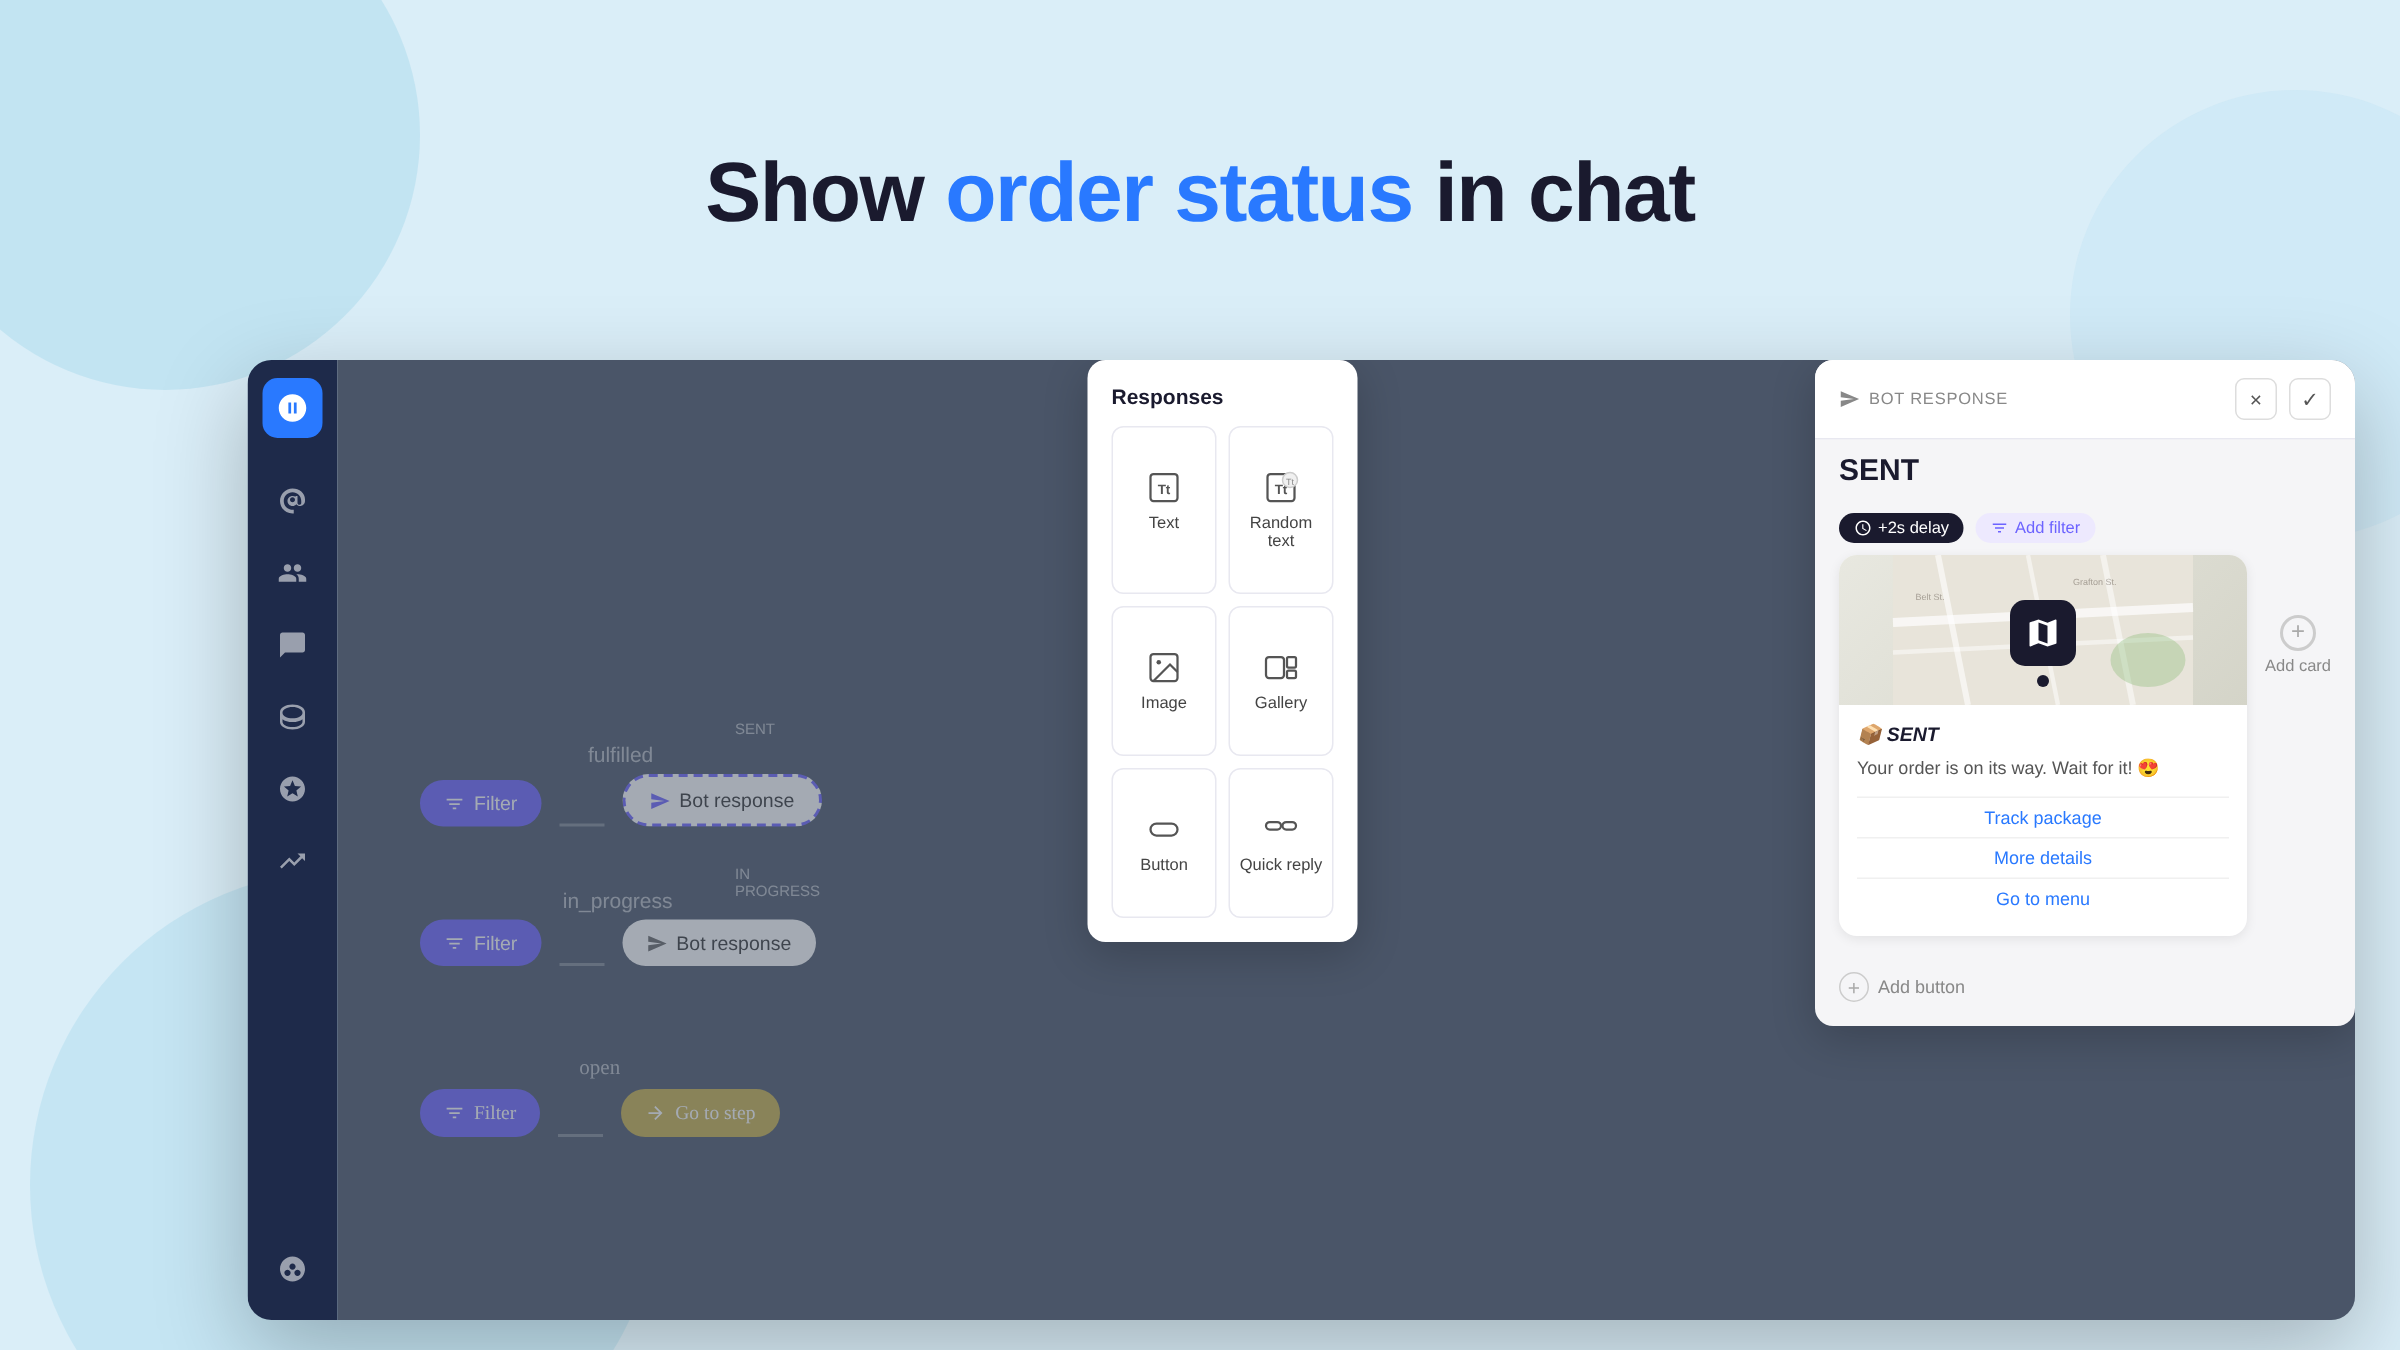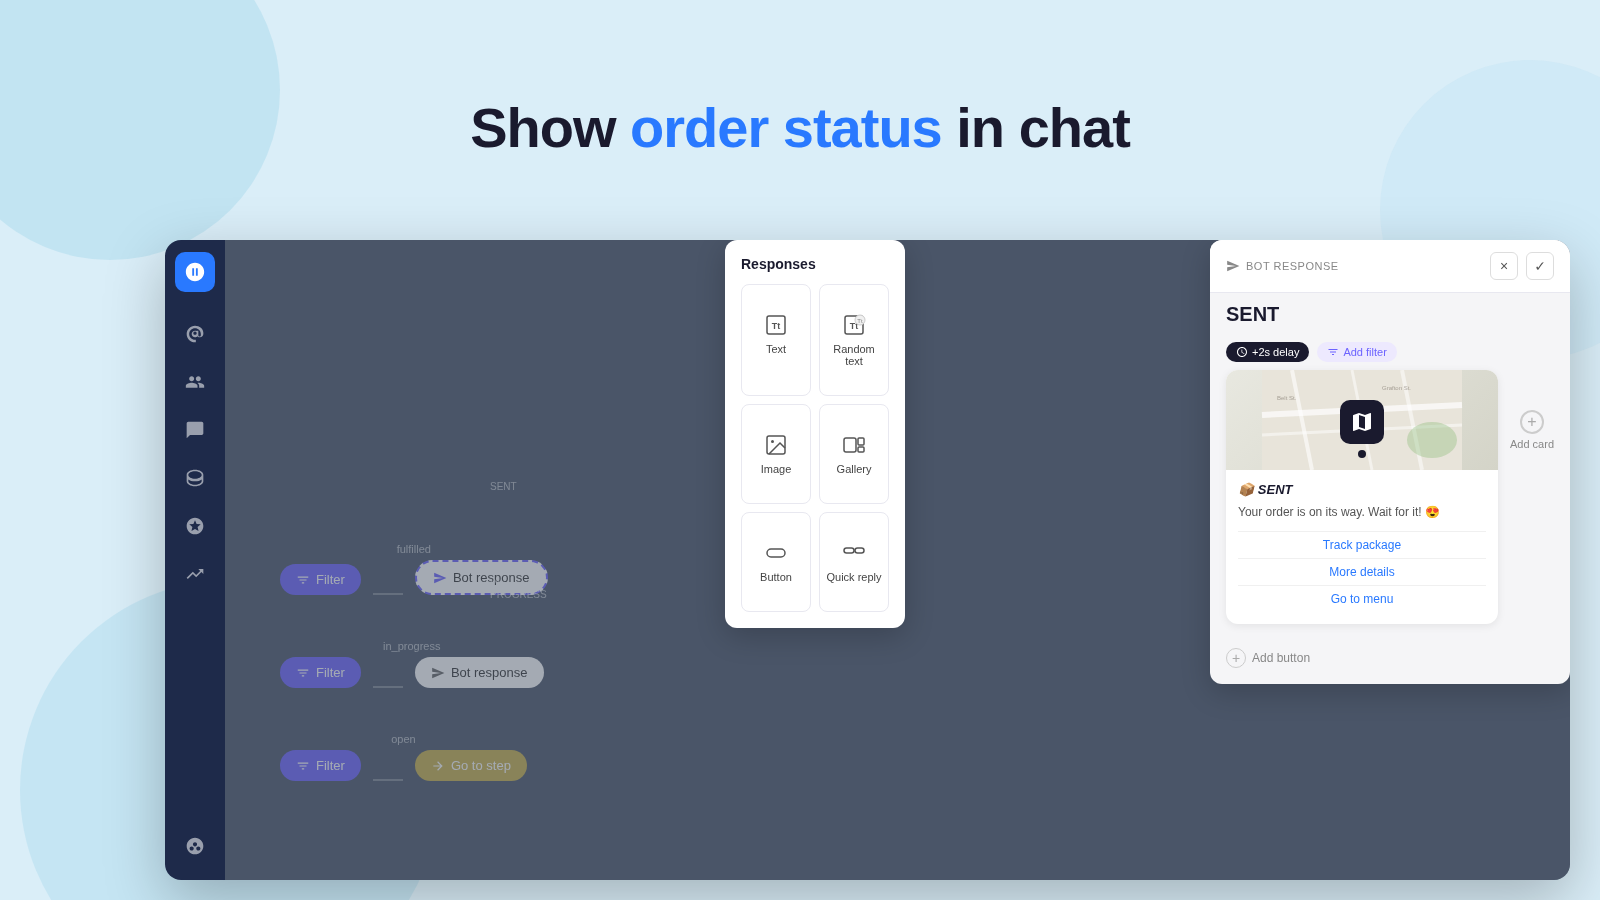--- a/index.html
+++ b/index.html
@@ -393,25 +393,24 @@
       align-items: flex-end;
       gap: 12px;
     }
     .connector-line {
       width: 30px;
       height: 2px;
       background: rgba(255,255,255,0.3);
     }
 
     .row-label {
-      font-size: 11px;
+      font-size: 14px;
       color: rgba(255,255,255,0.6);
       margin-bottom: 5px;
       text-align: center;
-      margin-top: 48px;
     }
   </style>
 </head>
 <body>
 
 <div class="blob-top-left"></div>
 <div class="blob-bottom-left"></div>
 <div class="blob-right"></div>
 
 <div class="page-title">
@@ -500,21 +499,21 @@
           <div class="flow-node node-bot-response-solid">
             <svg width="14" height="14" viewBox="0 0 24 24" fill="#666">
                 <path d="M2.01 21L23 12 2.01 3 2 10l15 2-15 2z"></path>
               </svg>
             <span>Bot response</span>
           </div>
         </div>
         <div style="position:absolute; top:-14px; left:210px; font-size:10px; color:rgba(255,255,255,0.6);">IN PROGRESS</div>
       </div>
 
-      <div style="position:absolute; top:445px; left:55px;">
+      <div style="position:absolute; top:465px; left:55px;font-family:Liberation Serif, serif;">
         <div class="row-label">open</div>
         <div class="flow-row-nodes">
           <div class="flow-node node-filter">
             <svg width="14" height="14" viewBox="0 0 24 24" fill="white">
                 <path d="M10 18h4v-2h-4v2zM3 6v2h18V6H3zm3 7h12v-2H6v2z"></path>
               </svg>
             <span>Filter</span>
           </div>
           <div class="connector-line"></div>
           <div class="flow-node node-go-to-step">

